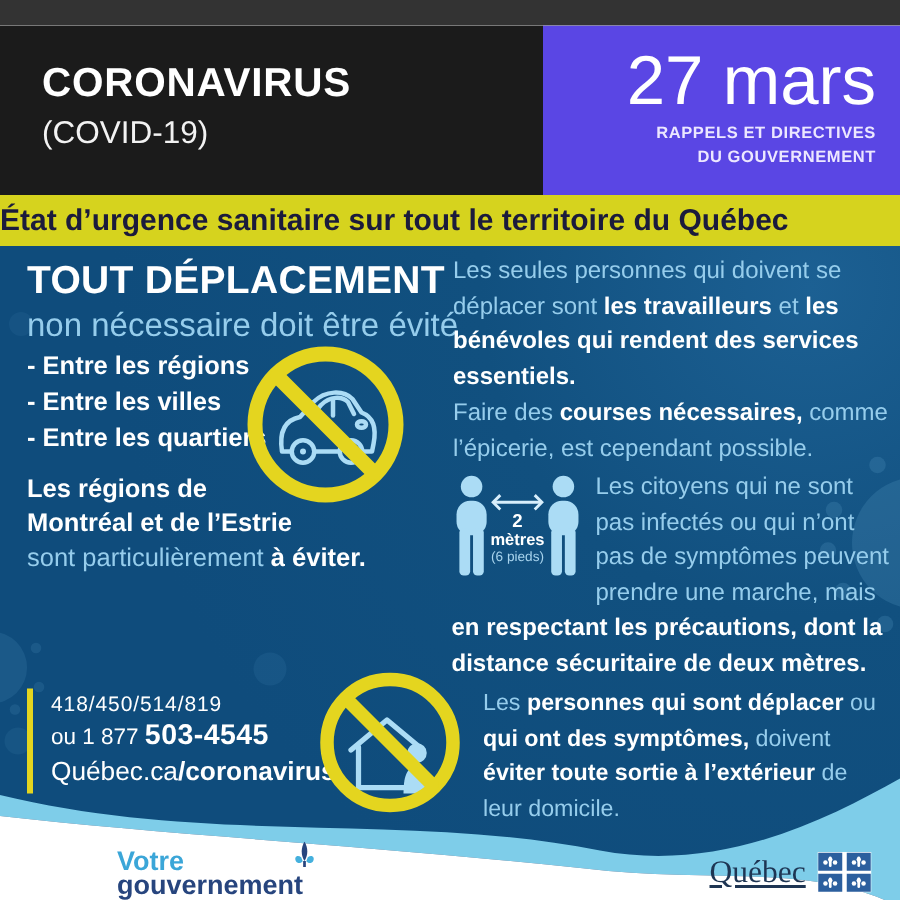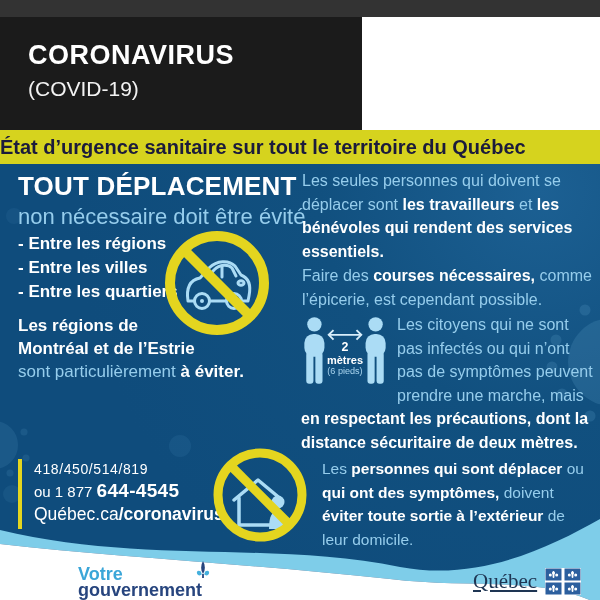--- a/index.html
+++ b/index.html
@@ -65,20 +65,27 @@
 </style>
 </head>
 <body>
 
 <div class="poster">
 
   <div class="hdr-black">
     <div class="hdr-title">CORONAVIRUS</div>
     <div class="hdr-sub">(COVID-19)</div>
   </div>
+  <div class="hdr-purple">
+    <div class="hdr-date">27 mars</div>
+    <div class="hdr-note">
+      <div>RAPPELS ET DIRECTIVES</div>
+      <div>DU GOUVERNEMENT</div>
+    </div>
+  </div>
 
   <div class="banner">État d’urgence sanitaire sur tout le territoire du Québec</div>
 
   <div class="main">
 
     <svg class="decor" viewBox="0 0 600 453">
       <g fill="#4d8fba" opacity="0.28">
         <circle cx="612" cy="198" r="44"></circle>
         <circle cx="556" cy="176" r="5.5"></circle>
           <circle cx="562" cy="230" r="5.5"></circle>
@@ -125,21 +132,21 @@
 
     <div class="abs regions rich">
       <div><span class="b">Les régions de</span></div>
       <div><span class="b">Montréal et de l’Estrie</span></div>
       <div><span>sont particulièrement </span><span class="b">à éviter.</span></div>
     </div>
 
 
     <div class="abs contact">
       <div class="l1">418/450/514/819</div>
-      <div class="l2"><span>ou 1 877 </span><span class="num">644-4545</span></div>
+      <div class="l2"><span>ou 1 877 </span><span class="num">503-4545</span></div>
       <div class="l3"><span>Québec.ca</span><span class="path">/coronavirus</span></div>
     </div>
 
     <div class="abs p-workers rich"><span>Les seules personnes qui doivent se déplacer sont </span><span class="b">les travailleurs</span><span> et </span><span class="b">les bénévoles qui rendent des services essentiels.</span></div>
     <div class="abs p-groceries rich"><span>Faire des </span><span class="b">courses nécessaires,</span><span> comme l’épicerie, est cependant possible.</span></div>
 
     <div class="abs p-walk rich">
       
       <svg class="dist-icon" viewBox="0 0 92 80">
         <g fill="#abdcf5">

